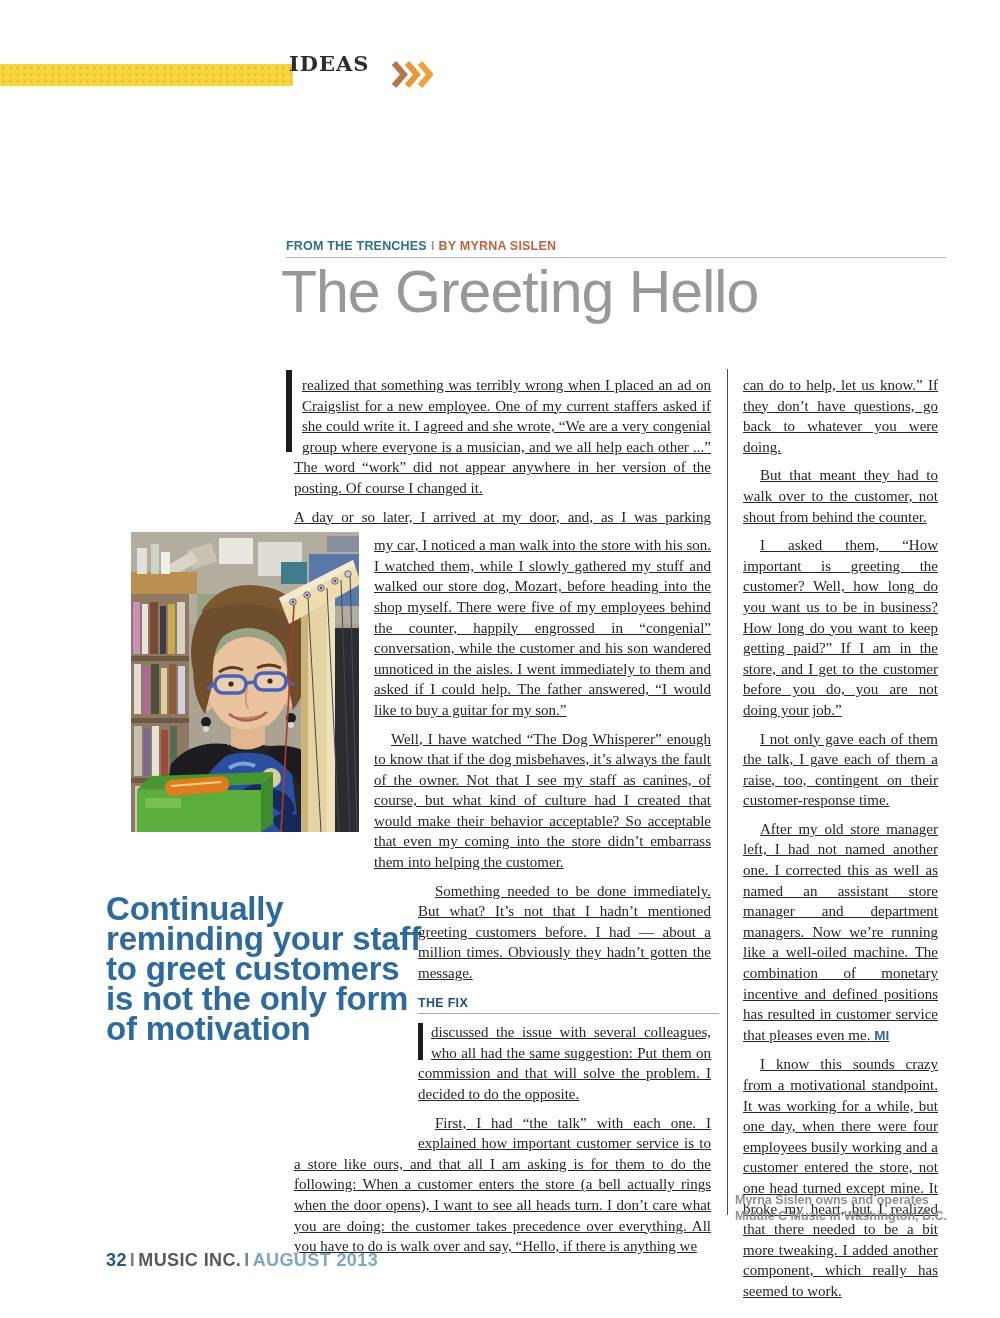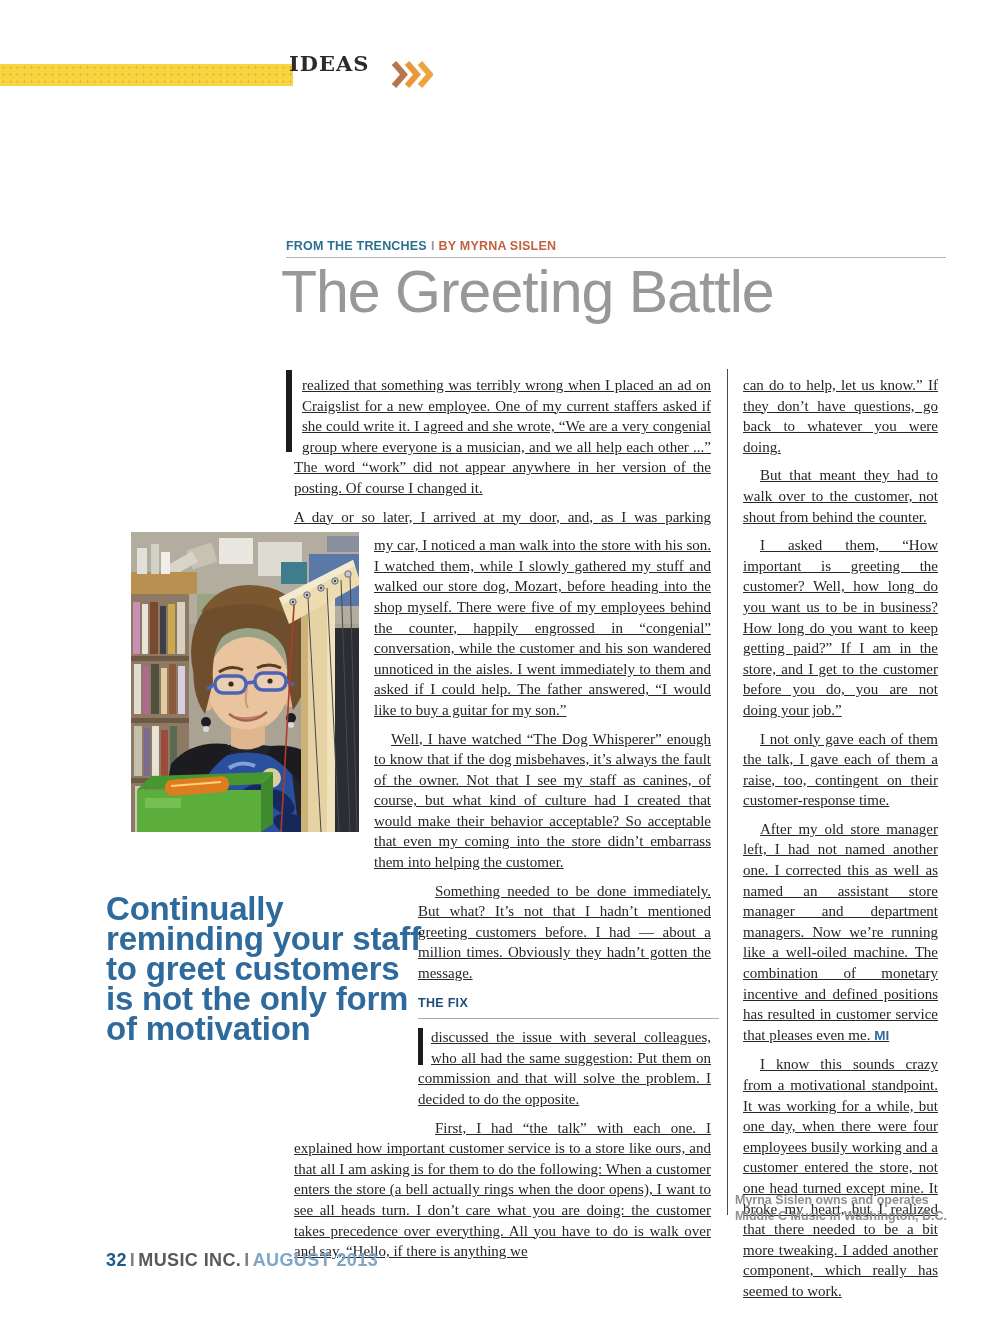--- a/index.html
+++ b/index.html
@@ -41,21 +41,21 @@
   .jline{text-align-last:justify;}
   .divider{position:absolute;left:727px;top:369px;width:1px;height:846px;background:#4a4a4a;}
 
   .dropcap{float:left;width:6px;height:82px;background:#1c1c1c;margin:3px 10px 0 0;}
   .dropcap.small{width:5px;height:37px;margin:3px 8px 0 0;}
   .ph-spacer{float:left;clear:left;width:80px;height:358px;margin-right:8px;}
   .pq-spacer{float:left;clear:left;width:124px;height:242px;margin-right:8px;}
 
   .fix-head{display:flow-root;margin:9px 0 6px;font-family:"Liberation Sans",sans-serif;
     font-size:12.5px;font-weight:bold;color:#1d4f7a;letter-spacing:.3px;
-    border-bottom:1px solid #a9adb3;padding-bottom:5px;}
+    border-bottom:1px solid #a9adb3;}
 
   .end-mark{color:#2e6b9c;font-family:"Liberation Sans",sans-serif;font-weight:bold;font-size:13.5px;}
 
   
   .bio{position:absolute;left:735px;top:1192px;font-family:"Liberation Sans",sans-serif;
     font-size:12.5px;font-weight:bold;color:#8f9194;line-height:16px;}
   .footer{position:absolute;left:62px;top:1250px;font-family:"Liberation Sans",sans-serif;
     font-size:18px;font-weight:bold;letter-spacing:.4px;color:#58595b;white-space:nowrap;margin-left:44px;}
   .footer .num{color:#1d5a8c;}
   .footer .sep{color:#808285;padding:0 3px;}
@@ -71,21 +71,21 @@
   <svg class="chevrons" width="42" height="27" viewBox="0 0 42 27">
     <path d="M3 2 L13 13.5 L3 25" fill="none" stroke="#b5764d" stroke-width="6"></path>
     <path d="M16 2 L26 13.5 L16 25" fill="none" stroke="#e8983a" stroke-width="6"></path>
     <path d="M29 2 L39 13.5 L29 25" fill="none" stroke="#eda43f" stroke-width="6"></path>
   </svg>
 
   <div class="kicker">
     <span class="series">FROM THE TRENCHES</span><span class="sep">I</span><span class="byline">BY MYRNA SISLEN</span>
   </div>
   <div class="kicker-rule"></div>
-  <div class="article-title">The Greeting Battle</div>
+  <div class="article-title">The Greeting Hello</div>
 
   <div class="photo">
     <svg width="228" height="300" viewBox="0 0 228 300" preserveAspectRatio="none">
       <rect x="0" y="0" width="228" height="300" fill="#aaa393"></rect>
       <rect x="0" y="0" width="228" height="92" fill="#b3ada0"></rect>
       <rect x="88" y="6" width="34" height="26" fill="#e9e7e0"></rect>
       <rect x="127" y="10" width="44" height="34" fill="#dddbd2"></rect>
       <rect x="58" y="14" width="26" height="20" fill="#c8c2b2" transform="rotate(-18 71 24)"></rect>
       <rect x="36" y="26" width="30" height="12" fill="#d8d4c8" transform="rotate(-30 51 32)"></rect>
       <rect x="150" y="30" width="26" height="22" fill="#3f7d8c"></rect>

